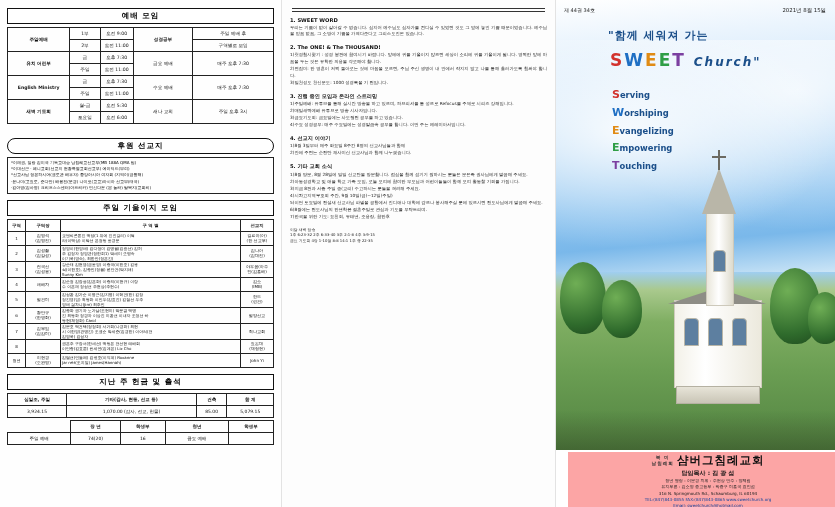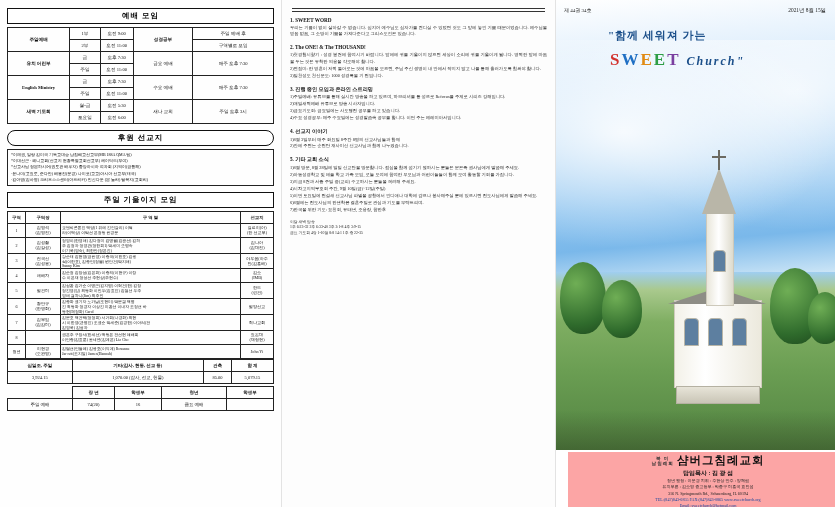--- a/index.html
+++ b/index.html
@@ -2,21 +2,21 @@
 <html><head>
 <meta charset="utf-8">
 <style>
   html,body{margin:0;padding:0;}
   body{
     width:835px;height:507px;
     background:#cfcfcf;
     font-family:"DejaVu Sans","Liberation Sans",sans-serif;
     overflow:hidden;
   }
-  .page{position:relative;width:727px;height:507px;background:#ffffff;font-family:Liberation Serif, serif;}
+  .page{position:relative;width:727px;height:507px;background:#ffffff;}
   
   .col{position:absolute;top:0;height:507px;box-sizing:border-box;}
   .col-left{left:0;width:281px;padding:6px 7px;background:#fefefe;}
   .col-mid{left:281px;width:274px;padding:6px 8px;background:#fdfdfd;border-left:1px solid #e3e3e3;}
   .col-right{left:555px;width:280px;background:#ffffff;border-left:1px solid #e3e3e3;overflow:hidden;}
 
   
   .sec-head{
     border:1px solid #111;background:#fff;
     font-size:7.5px;font-weight:bold;text-align:center;
@@ -163,21 +163,21 @@
         <td rowspan="2">새나 교회</td>
         <td rowspan="2">주일 오후 3시</td>
       </tr>
       <tr>
         <td>토요일</td>
         <td>오전  6:00</td>
       </tr>
     </tbody>
       </table>
 
-    <div class="sec-head" style="margin-top:6px;border-radius:8px;">후원 선교지</div>
+    <div class="sec-head" style="margin-top:14px;border-radius:8px;">후원 선교지</div>
     <div class="mission-box">
       <div>*이재권, 일랑 김미국 기독교대승 남침례교선교부(MB 188A QMA 팀)</div>
       <div>*이대선근 · 페니교회(선교지 현황특별교회선교부) 에이딕드(부여)</div>
       <div>*선교사님 정본하시어(권도관 배우자) 중앙아시아 여자회 (지역이(금통해)</div>
       <div>·윤나미(고요도, 준다만) 배용진(문경) 나미코(교교)아시아 선교부(태국)</div>
       <div>·김아영(김사명) 크리프스스센터(아프리카) 민신다운 (본 놀라) 탈복지(교회리)</div>
     </div>
 
     <div class="sec-head" style="margin-top:6px;">주일 기울이지 모임</div>
     <table class="t-bible">
@@ -264,20 +264,21 @@
             <td>청년</td>
             <td style="white-space:pre-line">이현경
 (조완영)</td>
             <td style="white-space:pre-line;text-align:left;padding:0 1px;font-size:3.9px">김범선(민들레) 김용호(이익계) Roxanne
 Jar rett(조지일) James(Hannah)</td>
             <td style="white-space:pre-line">John Yi</td>
           </tr>
     </tbody>
       </table>
 
+    <div class="sec-head" style="margin-top:6px;">지난 주 헌금 및 출석</div>
     <table class="t-offer">
       <tbody>
           <tr>
         <th>십일조, 주일</th>
         <th>기타(감사, 현동, 선교 등)</th>
         <th>건축</th>
         <th>합  계</th>
       </tr>
       <tr>
         <td>3,924.15</td>
@@ -377,20 +378,27 @@
 
       <div class="cover-top-no">제 44권 34호</div>
       <div class="cover-date">2021년 8월 15일</div>
       <div class="cover-kr">"함께 세워져 가는</div>
 
       <div class="sweet">
         <span class="s">S</span><span class="w">W</span><span class="e1">E</span><span class="e2">E</span><span class="t">T</span>
         <span class="ch">Church"</span>
       </div>
 
+      <div class="acro">
+        <div><span class="cap c1">S</span><span>erving</span></div>
+        <div><span class="cap c2">W</span><span>orshiping</span></div>
+        <div><span class="cap c3">E</span><span>vangelizing</span></div>
+        <div><span class="cap c4">E</span><span>mpowering</span></div>
+        <div><span class="cap c5">T</span><span>ouching</span></div>
+      </div>
 
       <div class="cover-bottom">
         <div class="cb-name">
           <span class="cb-pre">
             <span style="display:block">북  미</span>
             <span style="display:block">남침례회</span>
           </span><span>샴버그침례교회</span>
         </div>
         <div class="cb-sub">담임목사 : 김 광 섭</div>
         <div class="cb-line">청년 행정 : 이문경   지휘 : 주현상   반주 : 양제립</div>

